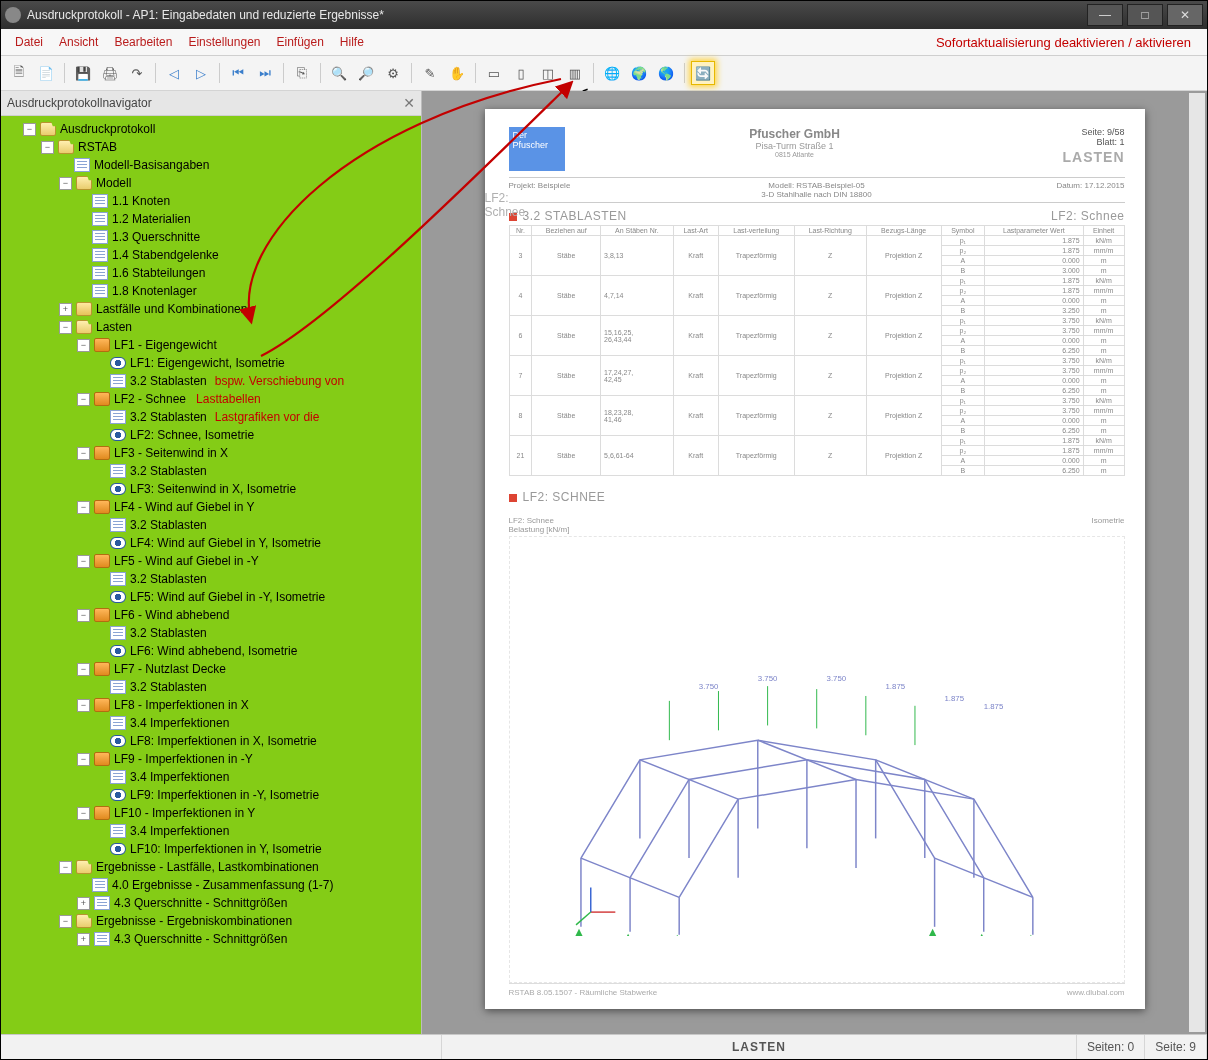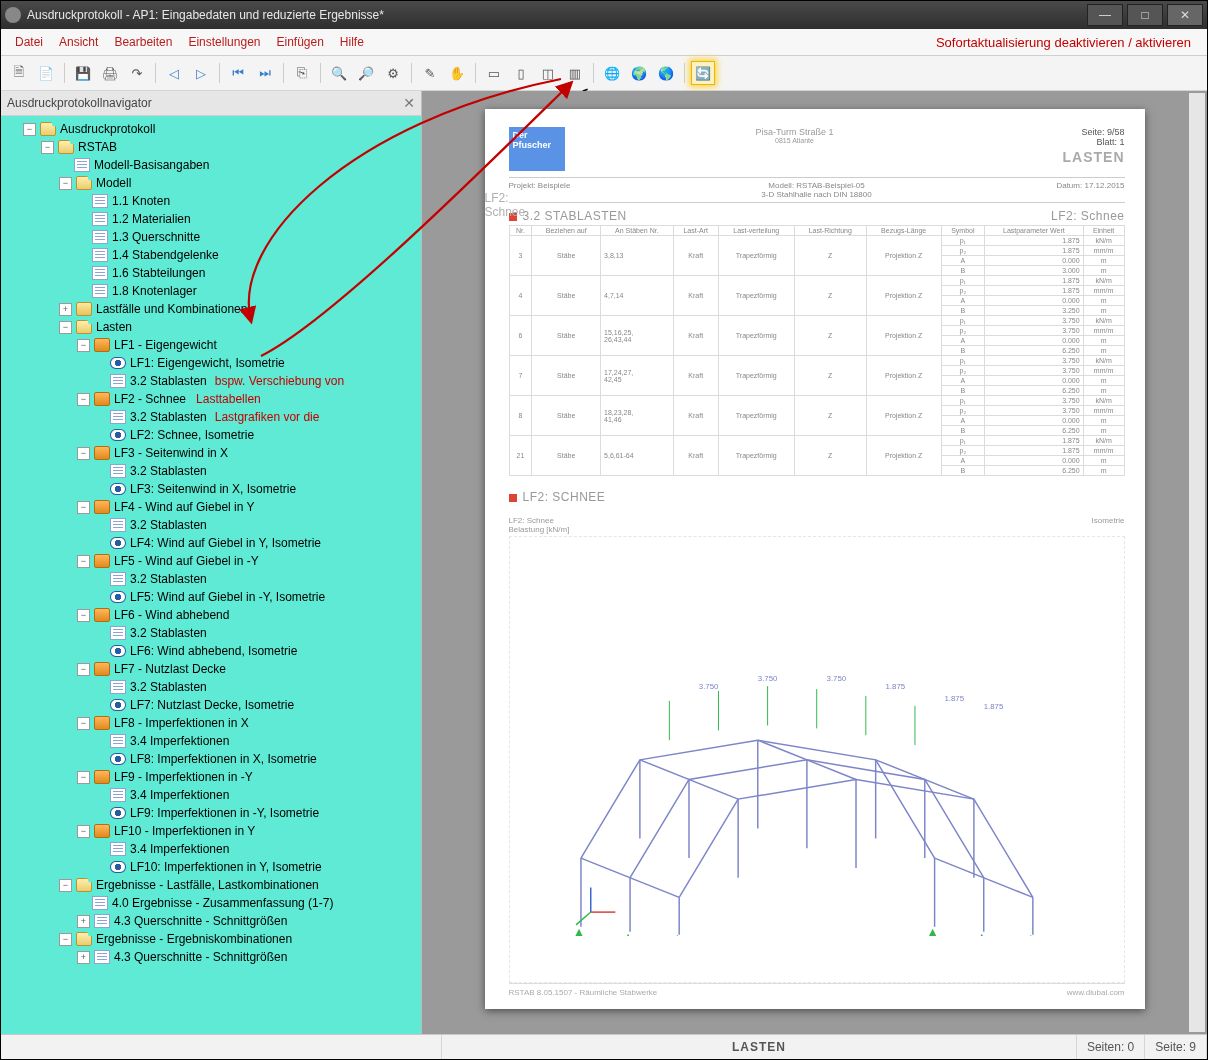--- a/index.html
+++ b/index.html
@@ -24,21 +24,21 @@
   .tb-btn.highlight { border:1px solid #e6b800; background:#fff2c0; box-shadow:0 0 6px 2px #ffd340;}
   .cursor-arrow {
     position:absolute; left:580px; top:26px; font-size:18px; color:#000;
     transform:rotate(-20deg);
   }
 
   
   .body { flex:1; display:flex; min-height:0; }
 
   
-  .nav-wrap { width:420px; border-right:1px solid #bcbcbc; background:#5eead4; display:flex; flex-direction:column;}
+  .nav-wrap { width:420px; border-right:1px solid #bcbcbc; background:#84cc16; display:flex; flex-direction:column;}
   .nav-title { height:24px; background:#e6e6e6; border-bottom:1px solid #cfcfcf; display:flex; align-items:center; padding:0 6px; font-size:12px; color:#444;}
   .nav-title .close-x { margin-left:auto; color:#777; font-size:14px;}
   .tree { flex:1; overflow:auto; padding:4px 2px 12px 2px; line-height:18px;}
   .tree ul { list-style:none; margin:0; padding-left:18px;}
   .tree li { white-space:nowrap;}
   .node { display:flex; align-items:center; gap:4px; padding:0 2px;}
   .exp { width:11px; height:11px; border:1px solid #9a9a9a; display:inline-flex; align-items:center; justify-content:center; font-size:9px; color:#5b5b5b; background:#fff;}
   .exp.spacer { border:none; background:none;}
   .ico { width:14px; height:12px; display:inline-block;}
   .ico-folder     { background:linear-gradient(#ffe8a0,#e6c35a); border:1px solid #b89430; border-radius:2px;}
@@ -49,21 +49,21 @@
   .ico-eye        { width:14px; height:10px; border:1px solid #2a5aa0; border-radius:50%/70%; background:radial-gradient(circle at 50% 50%, #2a5aa0 0 3px, #fff 3px);}
 
   .annot-red { color:#c30000; font-size:12px; margin-left:4px;}
 
   
   .preview { flex:1; background:#9a9a9a; display:flex; flex-direction:column; position:relative; min-width:0;}
   .preview-scroll { flex:1; overflow:auto; padding:18px; display:flex; justify-content:center; align-items:flex-start;}
   .page { width:660px; height:900px; background:#fff; box-shadow:0 2px 8px rgba(0,0,0,.5); display:flex; flex-direction:column; padding:18px 20px 12px 24px; box-sizing:border-box; font-size:10px; color:#555; position:relative;}
 
   .page-header{ display:flex; align-items:flex-start; gap:12px;}
-  .logo-box { width:56px; height:44px; background:#5a93e6; color:#fff; font-size:9px; padding:4px; box-sizing:border-box; line-height:1.1;font-weight:bold;}
+  .logo-box { width:56px; height:44px; background:#5a93e6; color:#fff; font-size:9px; padding:4px; box-sizing:border-box; line-height:1.1;}
   .hdr-center{ flex:1; text-align:center;}
   .hdr-right{ width:100px; text-align:right; font-size:9px;}
   .hdr-right .LASTEN{ font-size:14px; color:#aaa; letter-spacing:1px; font-weight:bold; margin-top:2px;}
   .hdr-company{ font-size:12px; font-weight:bold; color:#888;}
   .hdr-sub { font-size:9px; color:#999;}
 
   .meta-row { display:flex; font-size:8px; color:#888; border-top:1px solid #ccc; border-bottom:1px solid #ccc; padding:3px 0; margin-top:6px;}
   .meta-row > div{ flex:1;}
   .section-title{ font-size:12px; color:#999; margin:6px 0 2px 0; letter-spacing:.5px;}
   .section-title .rt{ float:right;}
@@ -394,27 +394,20 @@
                             <span>LF7 - Nutzlast Decke</span>
                           </div>
                           <ul>
                             <li>
                               <div class="node">
                                 <span class="exp spacer"></span>
                                 <span class="ico ico-page"></span>
                                 <span>3.2 Stablasten</span>
                               </div>
                             </li>
-                            <li>
-                              <div class="node">
-                                <span class="exp spacer"></span>
-                                <span class="ico ico-eye"></span>
-                                <span>LF7: Nutzlast Decke, Isometrie</span>
-                              </div>
-                            </li>
                           </ul>
                         </li>
                         <li>
                           <div class="node">
                             <span class="exp">−</span>
                             <span class="ico ico-lf"></span>
                             <span>LF8 - Imperfektionen in X</span>
                           </div>
                           <ul>
                             <li>
@@ -531,20 +524,21 @@
     <div class="preview">
       <div class="preview-vscroll"></div>
       <div class="preview-scroll">
         <div class="page">
           <div class="side-label" style="white-space:pre-line;">LF2:
 Schnee</div>
 
           <div class="page-header">
             <div class="logo-box"><span>Der</span><br><span>Pfuscher</span></div>
             <div class="hdr-center">
+              <div class="hdr-company">Pfuscher GmbH</div>
               <div class="hdr-sub">Pisa-Turm Straße 1</div>
               <div class="hdr-sub" style="font-size:7px;">0815 Atlante</div>
             </div>
             <div class="hdr-right">
               <div><span>Seite:</span> <span>9/58</span></div>
               <div><span>Blatt:</span> <span>1</span></div>
               <div class="LASTEN">LASTEN</div>
             </div>
           </div>
 

